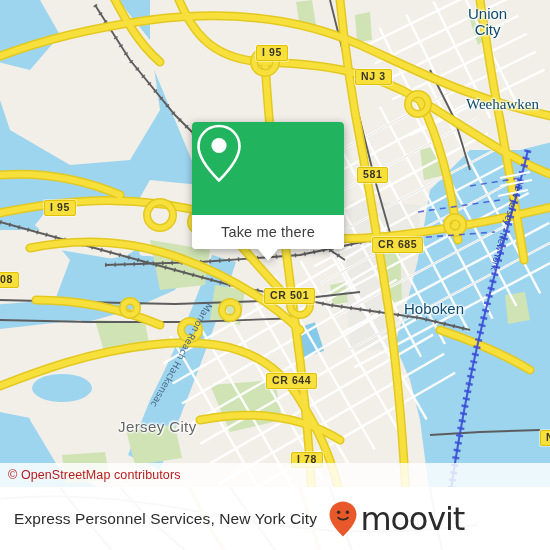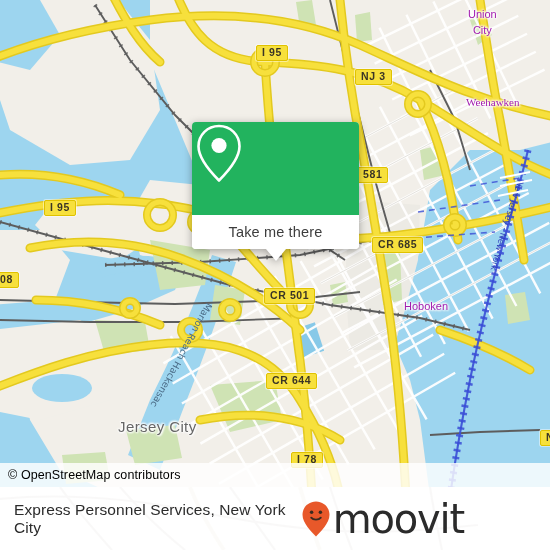--- a/index.html
+++ b/index.html
@@ -16,33 +16,33 @@
     padding:1px 5px 2px 5px;line-height:11px;white-space:nowrap;
     font-family:"Liberation Sans",sans-serif;
     box-shadow:0 0 0 1px rgba(255,255,255,.45);
   }
   .placelabel{
     position:absolute;color:#6b6b6b;font-family:"Liberation Sans",sans-serif;
     white-space:nowrap;text-shadow:
       0 0 3px #fff,0 0 3px #fff,0 0 3px #fff,1px 1px 2px #fff,-1px -1px 2px #fff;
   }
   .placelabel.big{font-size:15px;letter-spacing:.4px;color:#666;}
-  .placelabel.med{font-size:11px;color:#a21caf;}
+  .placelabel.med{font-size:15px;color:#0c4a6e;}
   .placelabel.two{line-height:16px;text-align:center;}
 
   
   #attrib{
     position:absolute;left:0;bottom:0;width:100%;height:24px;
     background:rgba(255,255,255,.82);
     display:flex;align-items:center;
   }
-  #attrib span{font-size:12.5px;color:#000000;padding-left:8px;letter-spacing:.1px;}
+  #attrib span{font-size:12.5px;color:#b91c1c;padding-left:8px;letter-spacing:.1px;}
 
   
-  #popup{position:absolute;left:192px;top:122px;width:167px;}
+  #popup{position:absolute;left:192px;top:122px;width:152px;}
   #popup .shadowwrap{filter:drop-shadow(0 2px 4px rgba(0,0,0,.33));}
   #popup .card{border-radius:4px;overflow:hidden;background:#fff;}
   #popup .green{
     height:93px;background:#22b35e;display:flex;align-items:center;justify-content:center;
   }
   #popup .btn{
     height:34px;background:#fff;display:flex;align-items:center;justify-content:center;
     color:#3d3d3d;font-size:14.5px;letter-spacing:.15px;
   }
   #popup .tail{
@@ -54,21 +54,21 @@
   #footer{
     position:absolute;left:0;top:487px;width:478px;height:63px;background:#fff;overflow:hidden;
   }
   #footer .watermark{position:absolute;left:0;top:-487px;opacity:.10;}
   #footer .inner{
     position:relative;height:100%;display:flex;align-items:center;
     justify-content:space-between;padding:0 14px 0 14px;box-sizing:border-box;
   }
   #footer .title{font-size:15.5px;color:#2c2c2c;letter-spacing:.1px;}
   #logo{display:flex;align-items:center;gap:2px;}
-  #logo .word{font-size:40px;color:#2b2b2b;letter-spacing:-1.2px;line-height:30px;
+  #logo .word{font-size:32px;color:#2b2b2b;letter-spacing:-1.2px;line-height:30px;
     font-family:"DejaVu Sans",sans-serif;font-weight:500;}
 </style>
 </head>
 <body>
 
 <div id="app">
 
   <div id="map">
 
     <svg width="550" height="487" viewBox="0 0 550 487">

